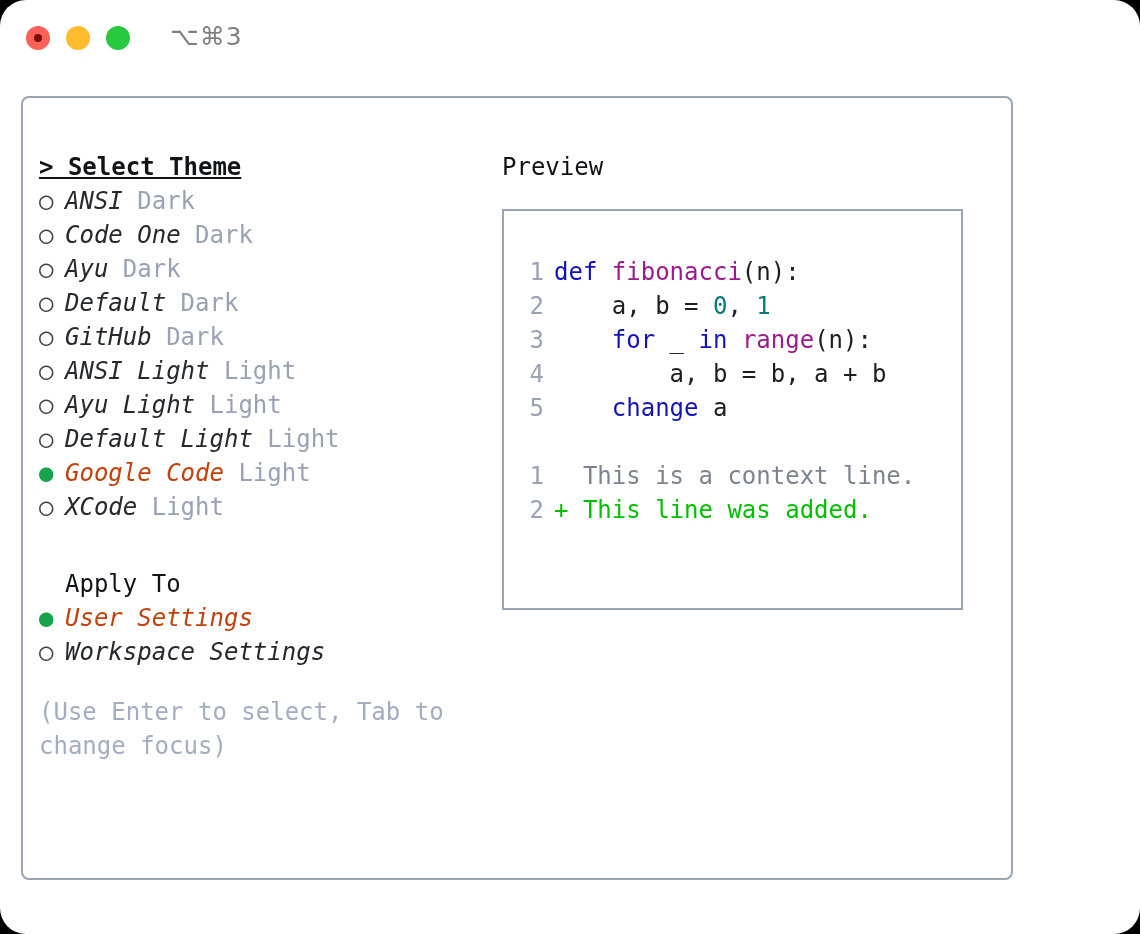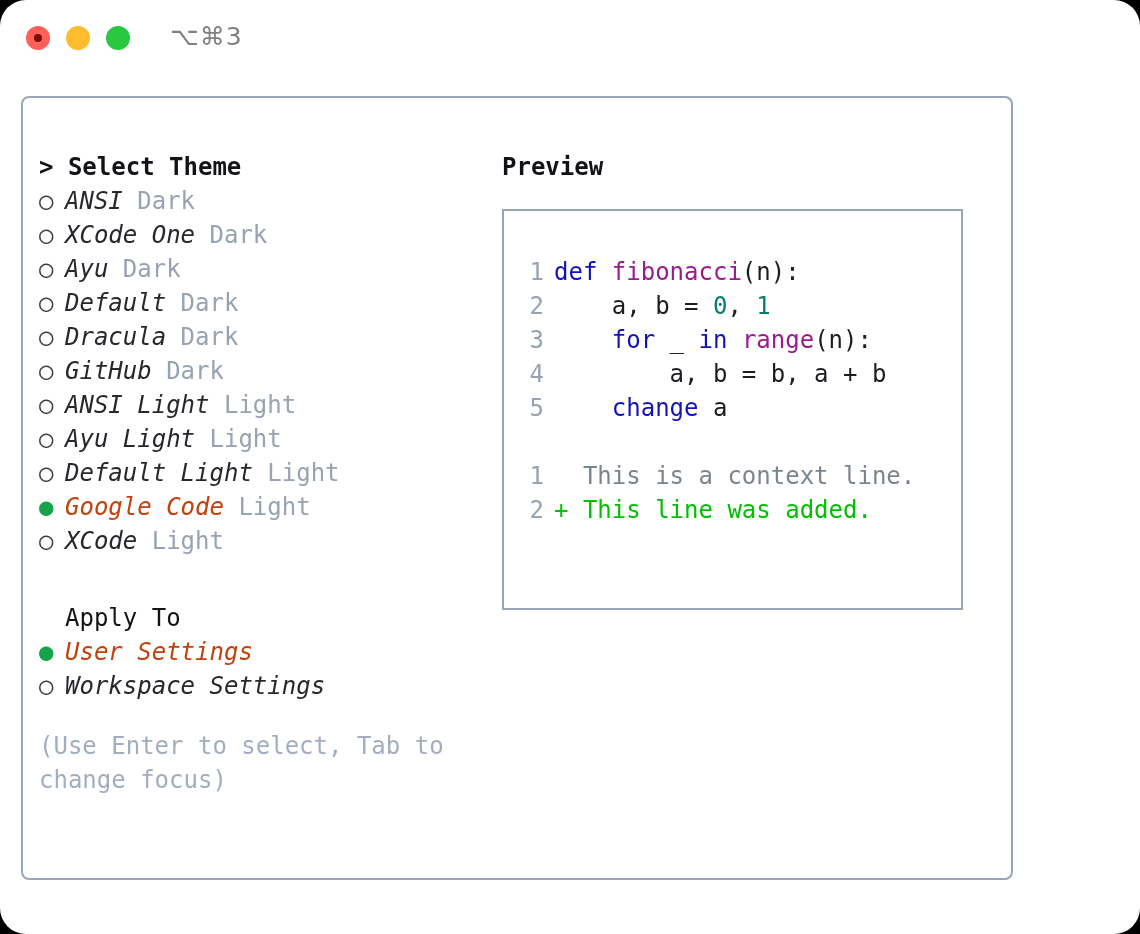--- a/index.html
+++ b/index.html
@@ -80,21 +80,21 @@
     top: 52px;
     width: 450px;
   }
   .section-heading {
     font-size: 24px;
     color: #111318;
     white-space: pre;
     line-height: 34px;
     height: 34px;
   }
-  .section-heading.bold { font-weight: bold; }
+  .section-heading.bold { font-weight: bold; text-decoration: underline; }
 
   .opt-row {
     height: 34px;
     line-height: 34px;
     font-size: 24px;
     white-space: pre;
     color: #26282e;
   }
   .bullet {
     display: inline-block;
@@ -118,21 +118,21 @@
 
   
   #preview-column {
     position: absolute;
     left: 479px;
     top: 52px;
     width: 490px;
   }
   #preview-title {
     font-size: 24px;
-    font-weight: bold;
+    font-weight: normal;
     color: #111318;
     line-height: 34px;
     white-space: pre;
   }
   #preview-box {
     margin-top: 25px;
     width: 461px;
     height: 401px;
     border: 2px solid #9aa5b5;
     background: #ffffff;
@@ -174,24 +174,23 @@
     <div class="dot dot-green"></div>
     <div id="shortcut-label">⌥⌘3</div>
   </div>
 
   <div id="panel">
 
     <div id="theme-column">
       <div class="section-heading bold">&gt; Select Theme</div>
       <div id="theme-list">
           <div class="opt-row"><span class="bullet">○</span><span class="opt-name">ANSI</span><span> </span><span class="opt-kind">Dark</span></div>
-          <div class="opt-row"><span class="bullet">○</span><span class="opt-name">XCode One</span><span> </span><span class="opt-kind">Dark</span></div>
+          <div class="opt-row"><span class="bullet">○</span><span class="opt-name">Code One</span><span> </span><span class="opt-kind">Dark</span></div>
           <div class="opt-row"><span class="bullet">○</span><span class="opt-name">Ayu</span><span> </span><span class="opt-kind">Dark</span></div>
           <div class="opt-row"><span class="bullet">○</span><span class="opt-name">Default</span><span> </span><span class="opt-kind">Dark</span></div>
-          <div class="opt-row"><span class="bullet">○</span><span class="opt-name">Dracula</span><span> </span><span class="opt-kind">Dark</span></div>
           <div class="opt-row"><span class="bullet">○</span><span class="opt-name">GitHub</span><span> </span><span class="opt-kind">Dark</span></div>
           <div class="opt-row"><span class="bullet">○</span><span class="opt-name">ANSI Light</span><span> </span><span class="opt-kind">Light</span></div>
           <div class="opt-row"><span class="bullet">○</span><span class="opt-name">Ayu Light</span><span> </span><span class="opt-kind">Light</span></div>
           <div class="opt-row"><span class="bullet">○</span><span class="opt-name">Default Light</span><span> </span><span class="opt-kind">Light</span></div>
           <div class="opt-row selected"><span class="bullet selected">●</span><span class="opt-name">Google Code</span><span> </span><span class="opt-kind">Light</span></div>
           <div class="opt-row"><span class="bullet">○</span><span class="opt-name">XCode</span><span> </span><span class="opt-kind">Light</span></div>
         </div>
 
       <div id="apply-block">
         <div class="section-heading" style="padding-left:26px;">Apply To</div>

